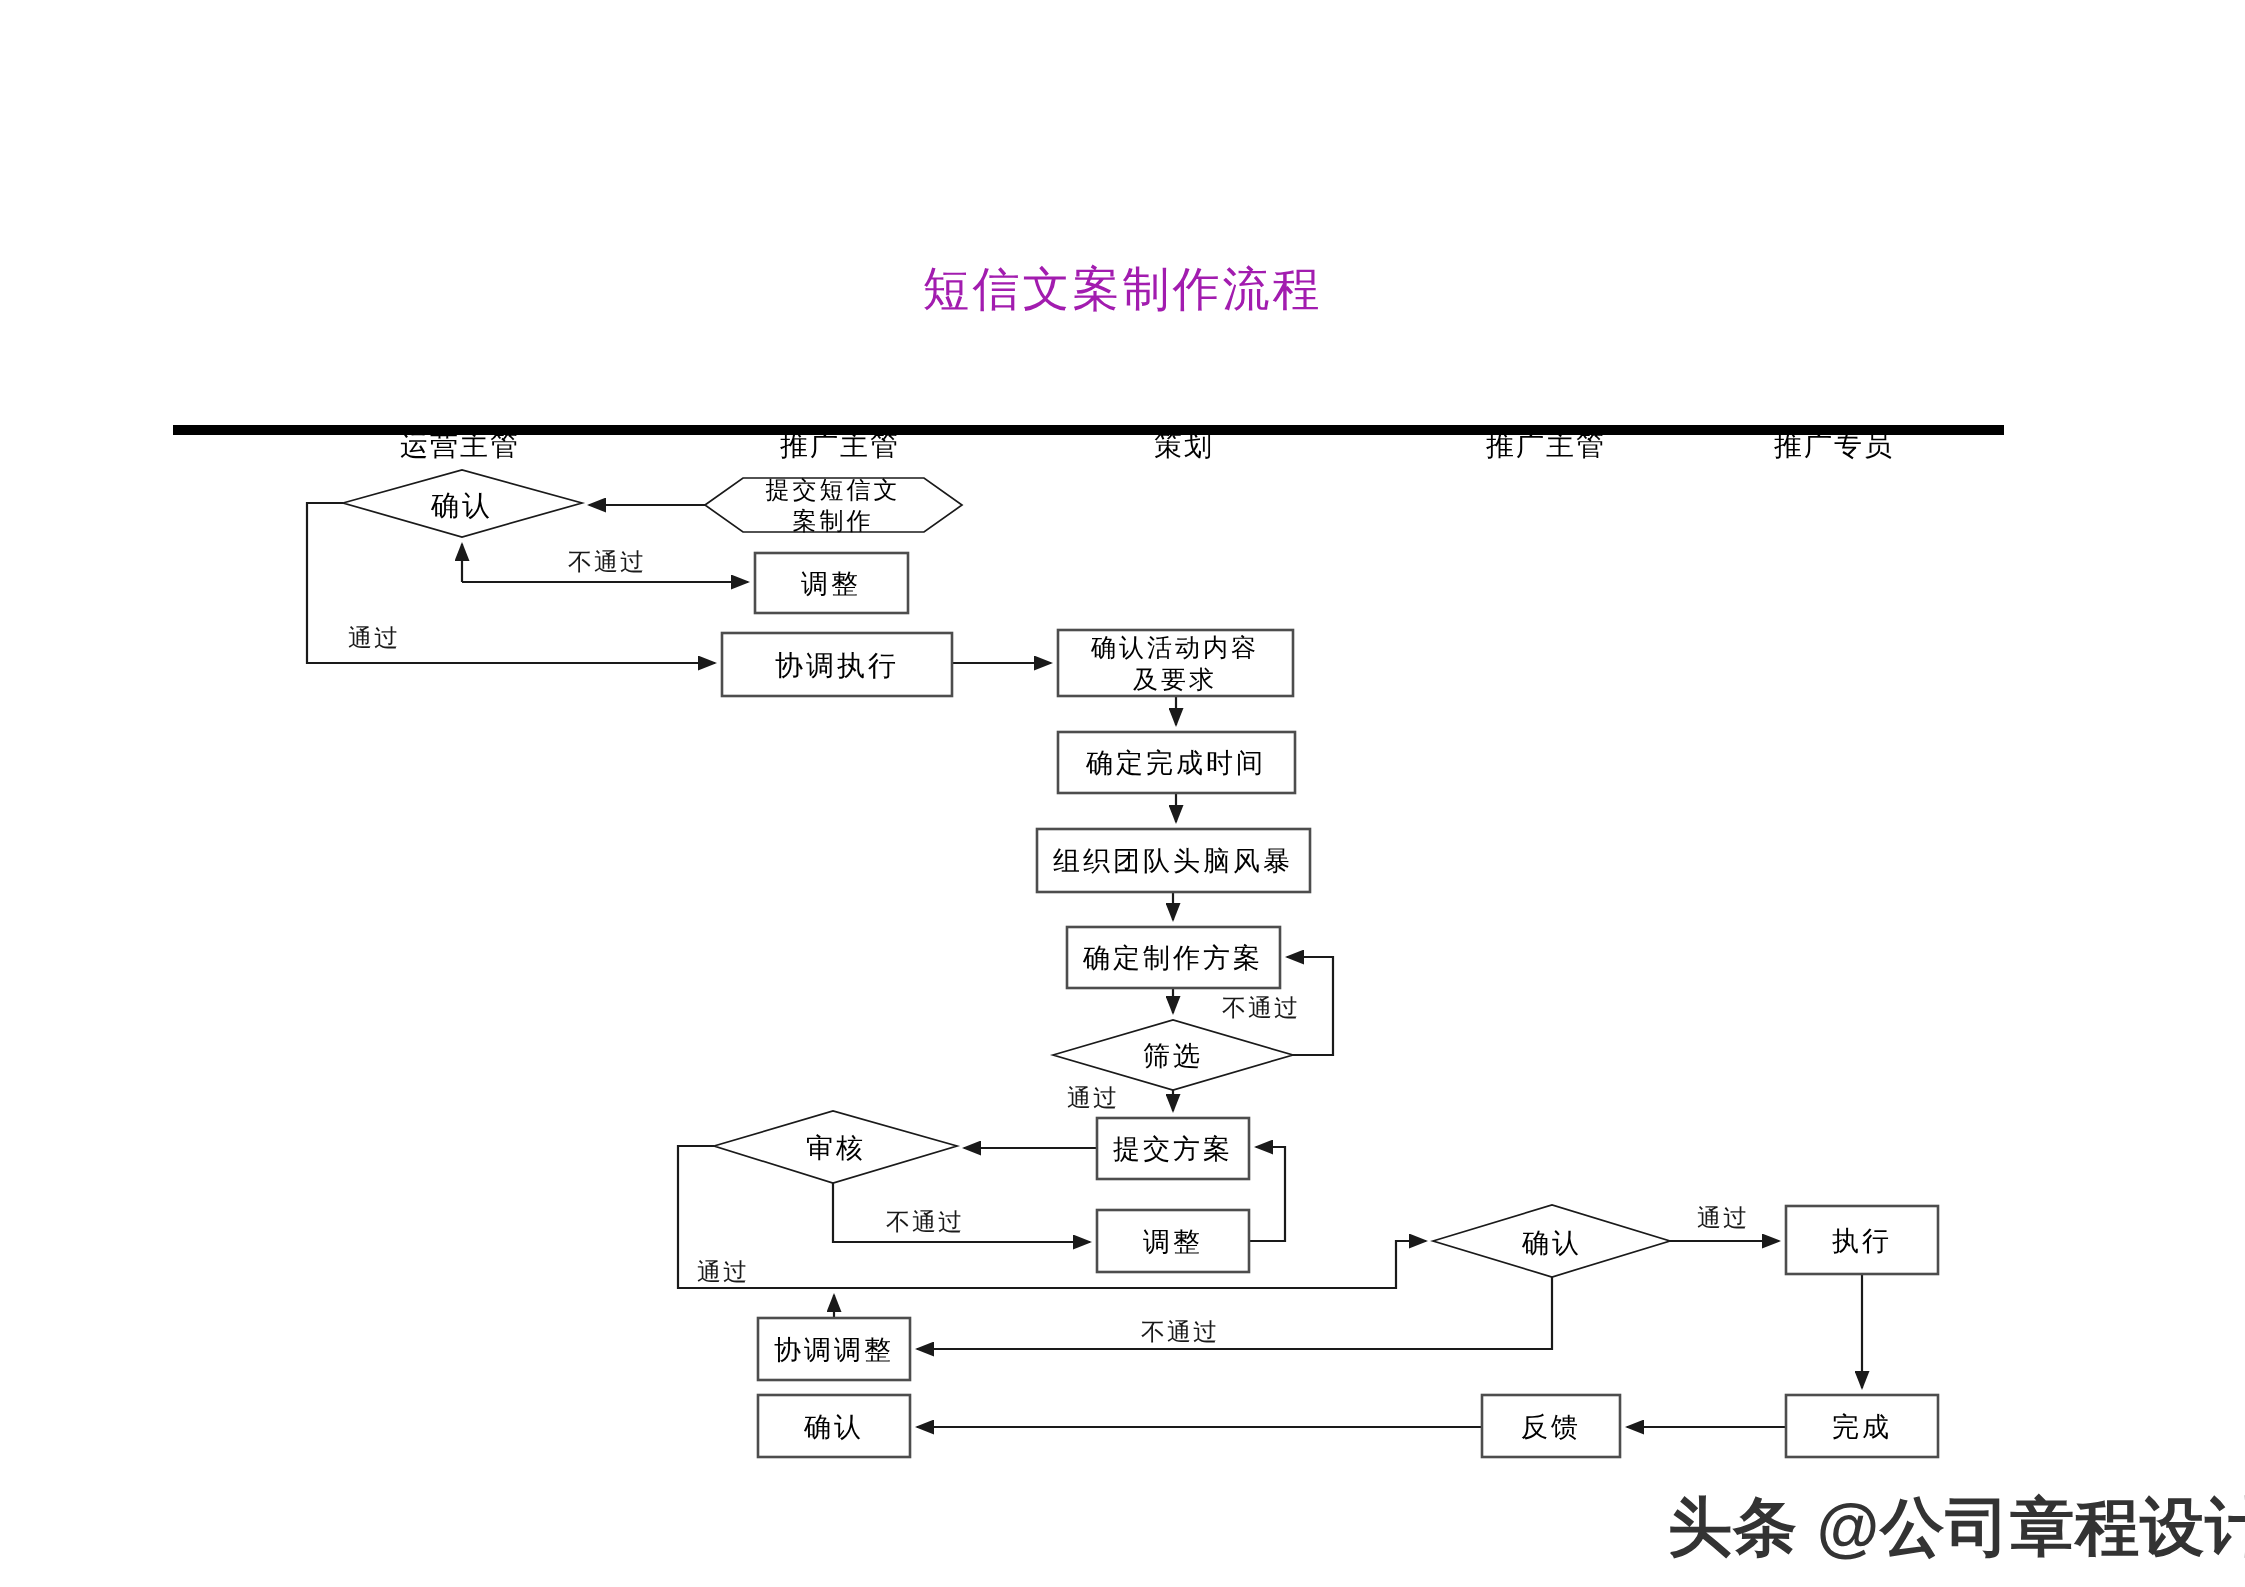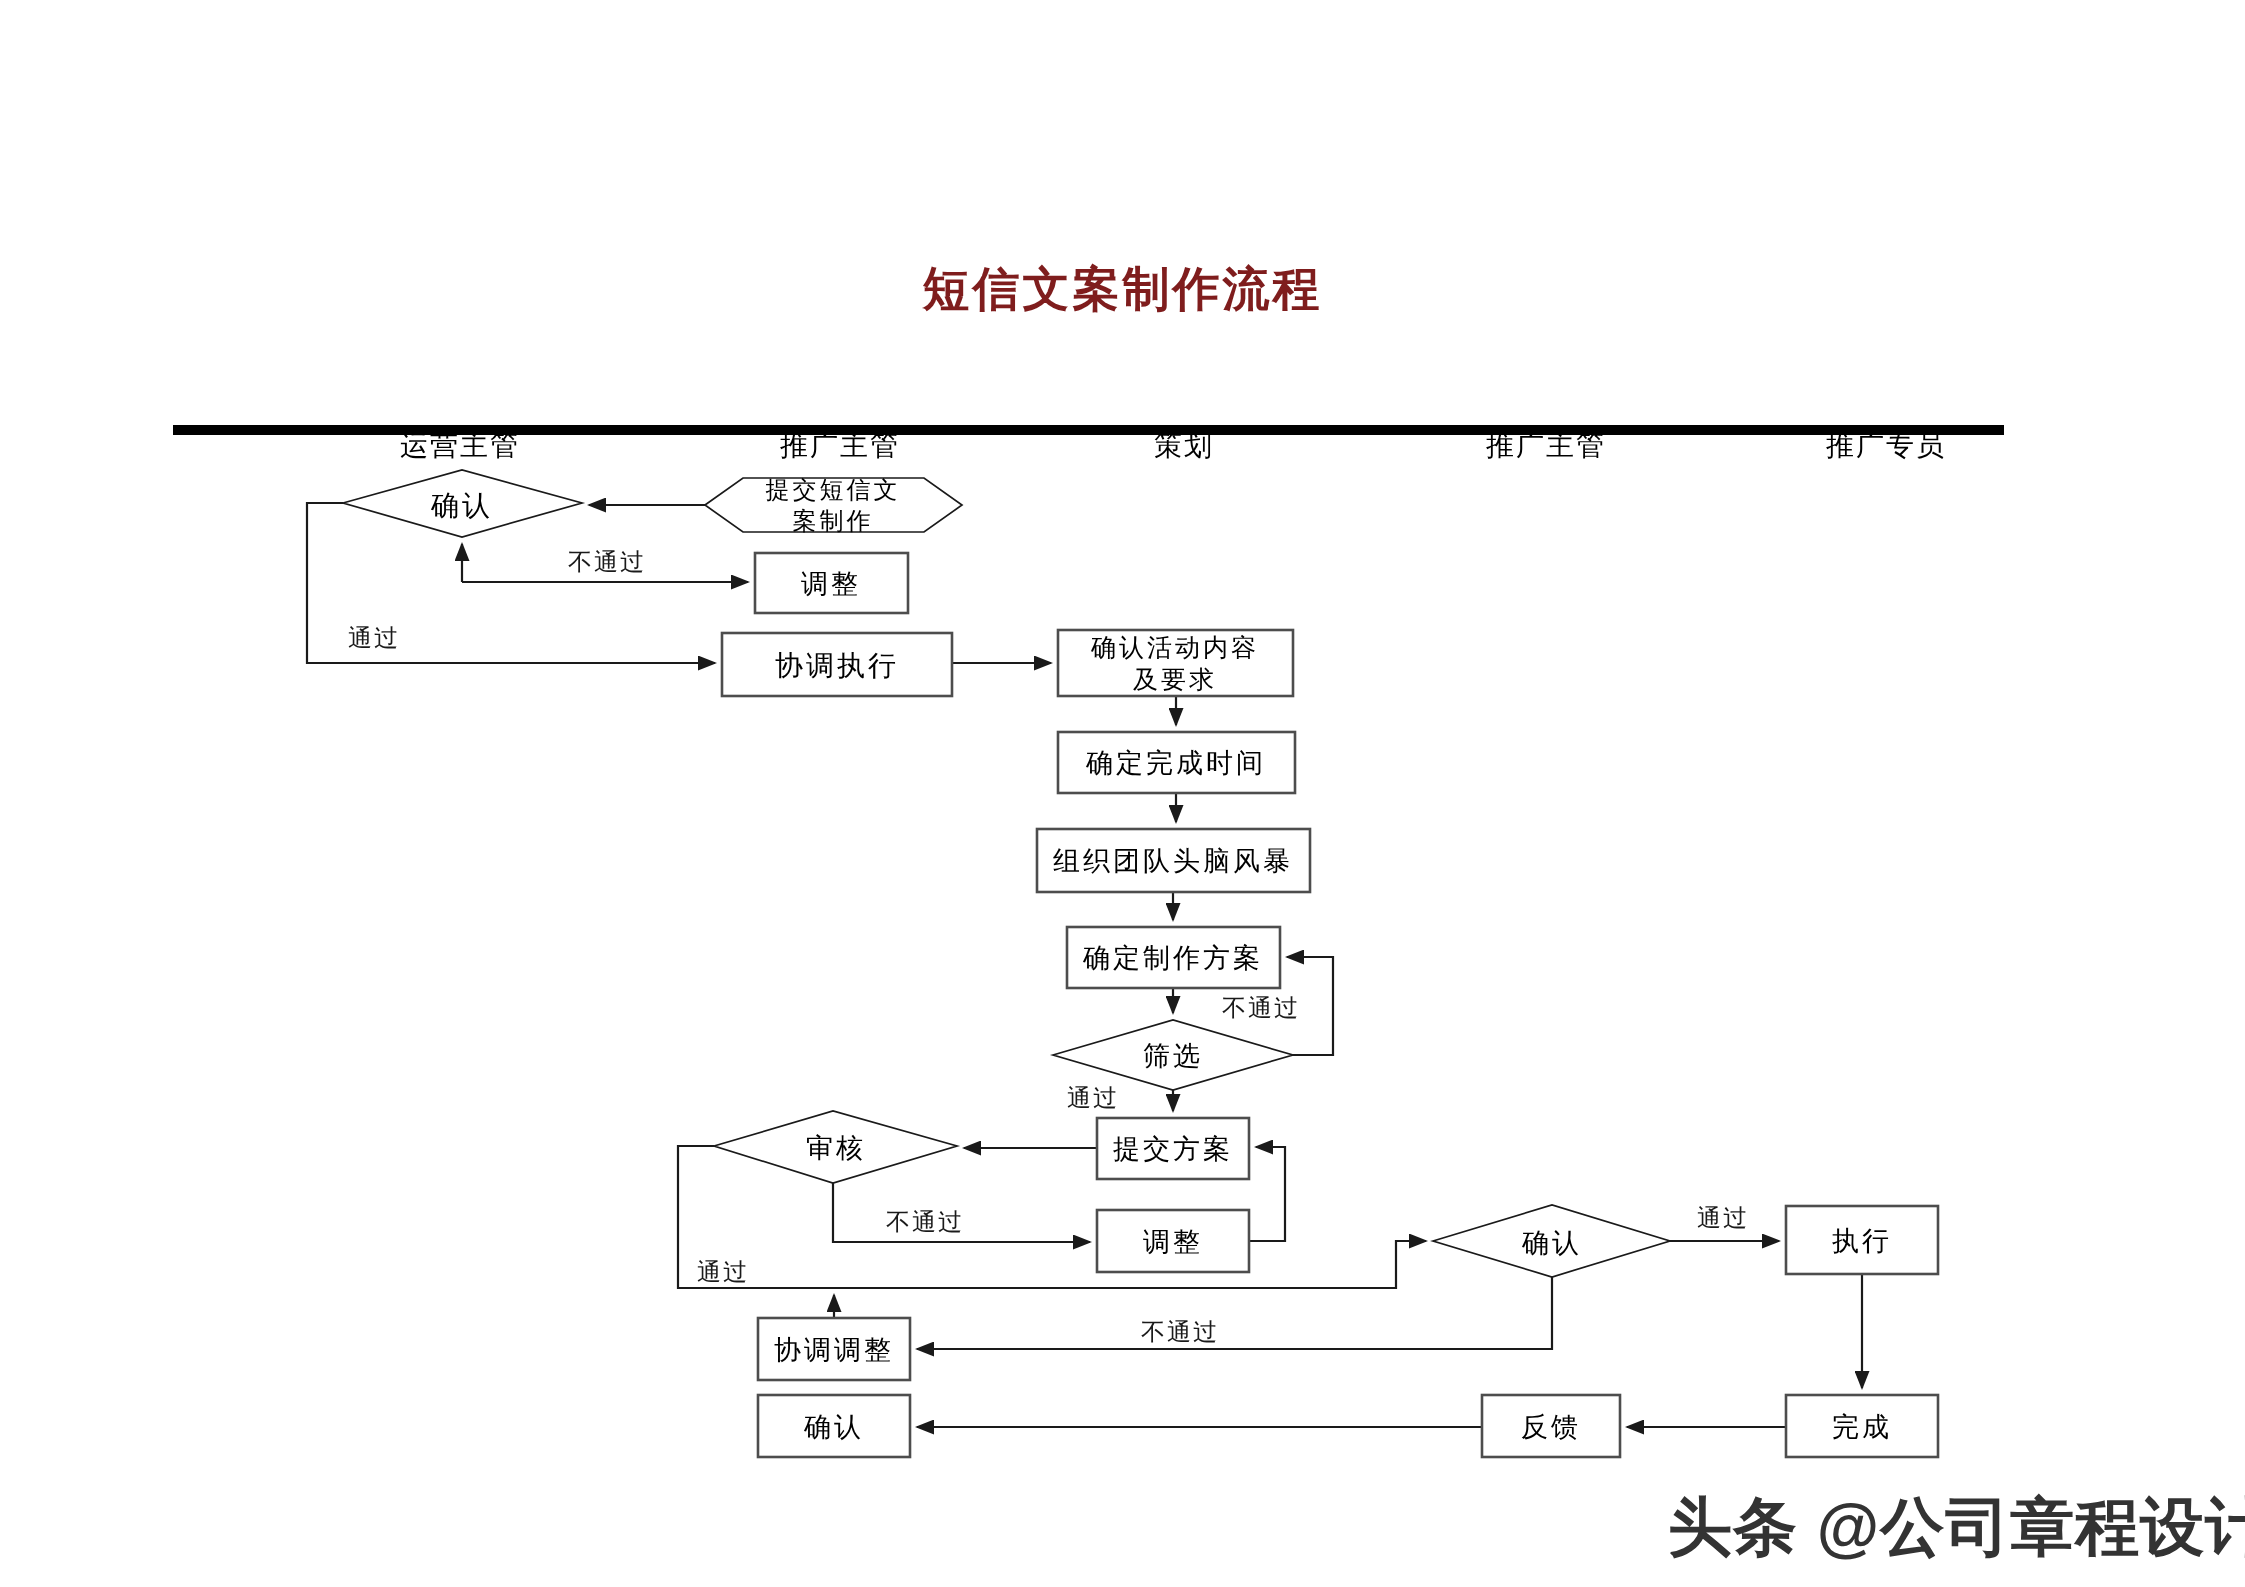--- a/index.html
+++ b/index.html
@@ -6,21 +6,21 @@
   .page{
     position:relative;
     width:2245px;height:1587px;
     background:#fff;
     overflow:hidden;
     font-family:"Liberation Serif","DejaVu Serif",serif;
   }
   .page-title{
     position:absolute;left:0;right:0;top:258px;
     text-align:center;
-    font-size:47px;font-weight:bold;color:#7f1d1d;
+    font-size:47px;font-weight:normal;color:#a21caf;
     letter-spacing:3px;
   }
   .lane-label{
     position:absolute;top:384px;
     transform:translateX(-50%);
     font-size:28px;color:#000;
     letter-spacing:2px;
     white-space:nowrap;
     margin-top:43px;
   }
@@ -52,21 +52,21 @@
 
 <div class="page">
 
   <div class="page-title">短信文案制作流程</div>
 
   <div>
     <span class="lane-label" style="left:460px">运营主管</span>
     <span class="lane-label" style="left:840px">推广主管</span>
     <span class="lane-label" style="left:1184px">策划</span>
     <span class="lane-label" style="left:1546px">推广主管</span>
-    <span class="lane-label" style="left:1886px">推广专员</span>
+    <span class="lane-label" style="left:1834px">推广专员</span>
   </div>
 
   <div class="lane-rule"></div>
 
   <svg id="flow" width="2245" height="1587" viewBox="0 0 2245 1587">
     <defs>
       <marker id="arw" markerUnits="userSpaceOnUse" markerWidth="19" markerHeight="15" refX="17" refY="7.5" orient="auto">
         <path d="M0,0 L19,7.5 L0,15 Z" fill="#1a1a1a"></path>
       </marker>
     </defs>

